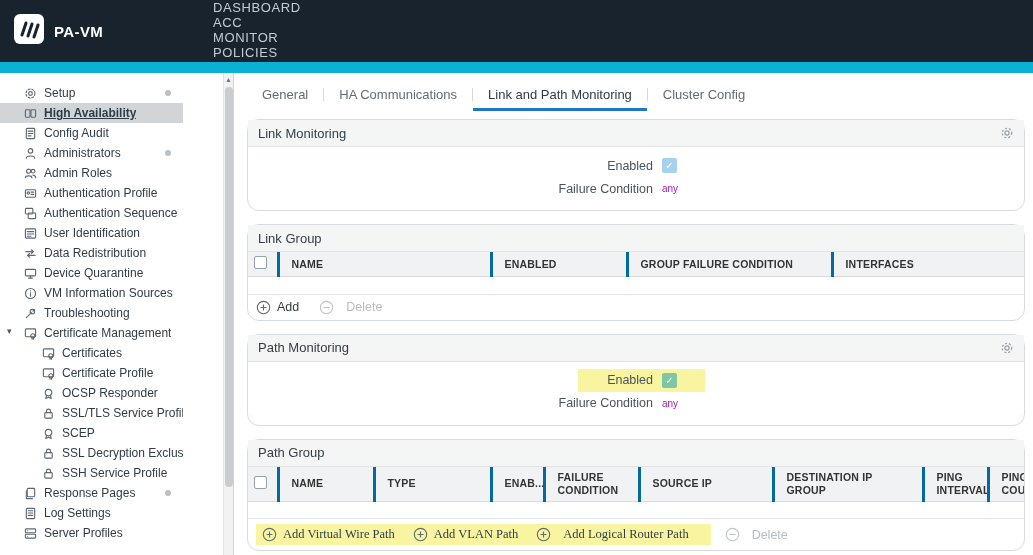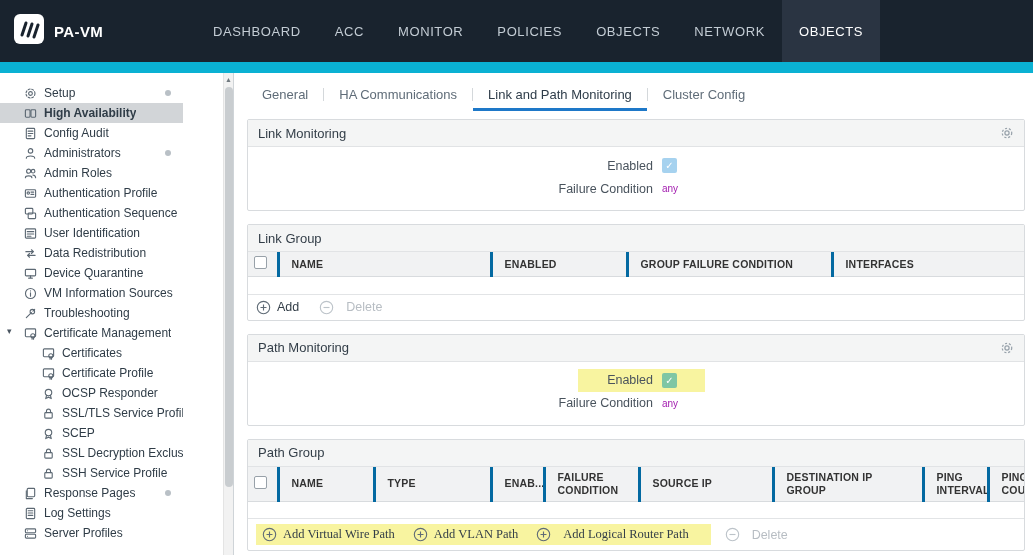--- a/index.html
+++ b/index.html
@@ -3,50 +3,50 @@
 <meta charset="utf-8">
 <style>
   * { box-sizing: border-box; margin: 0; padding: 0; }
   body { font-family: "Liberation Sans", sans-serif; background: #fff; }
   .page { width: 1033px; height: 555px; display: flex; flex-direction: column; overflow: hidden; background: #fff; }
 
   
   .topbar { height: 62px; background: #19232e; display: flex; align-items: stretch; flex-shrink: 0; }
   .brand { width: 196px; display: flex; align-items: center; padding-left: 14px; flex-shrink: 0; }
   .brand-text { color: #fff; font-size: 15px; font-weight: 700; letter-spacing: .4px; margin-left: 10px; }
-  .nav { display: flex; align-items: stretch; }
+  .nav { display: flex; align-items: stretch; flex-direction: column; }
   .nav-item { display: flex; align-items: center; padding: 0 17px; color: #c3ccd4; font-size: 13px; letter-spacing: .6px; cursor: pointer; }
   .nav-item.active { background: #2a3442; color: #fff; }
   .teal-bar { height: 11px; background: #0ab1d3; flex-shrink: 0; }
 
   
   .content { flex: 1; display: flex; min-height: 0; }
 
   
   .sidebar { width: 234px; position: relative; border-right: 1px solid #cfd4d8; padding-top: 10px; overflow: hidden; background: #fff; flex-shrink: 0; }
   .side-items { width: 183px; overflow: hidden; }
   .side-item { height: 20px; display: flex; align-items: center; padding-left: 24px; position: relative; font-size: 12px; color: #2f3c47; cursor: pointer; white-space: nowrap; overflow: hidden; }
   .side-item.child { padding-left: 42px; }
-  .side-item.selected { background: #d2d5d8; font-weight: 700; }
+  .side-item.selected { background: #d2d5d8; font-weight: 700; text-decoration: underline; }
   .side-item .icon { width: 14px; height: 13px; margin-right: 6px; flex-shrink: 0; display: inline-flex; align-items: center; }
   .side-item .lbl { overflow: hidden; }
   .side-item .dot { width: 6px; height: 6px; border-radius: 50%; background: #b9c0c6; margin-left: auto; margin-right: 12px; flex-shrink: 0; }
   .side-item .chev { position: absolute; left: 7px; top: 3px; font-size: 9px; color: #4a5560; }
   .scrollbar { position: absolute; top: 0; right: 0; bottom: 0; width: 10px; background: #f2f2f2; border-left: 1px solid #e4e4e4; }
   .scroll-arrow { height: 13px; display: flex; align-items: center; justify-content: center; font-size: 7px; color: #70797f; cursor: pointer; }
   .scroll-thumb { position: absolute; top: 14px; left: 1px; width: 8px; height: 400px; background: #c9cdd0; border-radius: 4px; cursor: pointer; }
 
   
   .main { flex: 1; background: #fff; padding: 8px 8px 0 13px; overflow: hidden; }
   .tabs { display: flex; align-items: stretch; height: 30px; margin-bottom: 8px; }
   .tab { display: flex; align-items: center; padding: 0 15px; font-size: 13px; color: #5f6c78; cursor: pointer; border-bottom: 3px solid transparent; }
   .tab.active { color: #2e3c49; border-bottom-color: #1e78c8; }
   .tab-sep { width: 1px; background: #d4d8db; margin: 7px 0 10px; }
 
-  .panel { border: 1px solid #d8dbde; border-radius: 2px; margin-bottom: 13px; background: #fff; }
+  .panel { border: 1px solid #d8dbde; border-radius: 12px; margin-bottom: 13px; background: #fff; }
   .panel-header { height: 27px; background: #f4f5f5; border-bottom: 1px solid #e1e3e5; display: flex; align-items: center; justify-content: space-between; padding: 0 10px; font-size: 13px; color: #333e48; }
   .panel-body { padding: 7px 0 10px; }
 
   .form-row { display: flex; align-items: center; min-height: 23px; }
   .form-label { width: 405px; text-align: right; font-size: 12.5px; color: #49535d; margin-right: 9px; flex-shrink: 0; }
   .form-value { font-size: 10px; color: #a21caf; }
   .checkbox { width: 15px; height: 15px; border-radius: 2px; display: inline-flex; align-items: center; justify-content: center; font-size: 10px; color: #fff; cursor: pointer; flex-shrink: 0; }
   .checkbox.blue { background: #a6d2ef; }
   .checkbox.green { background: #7fc6a4; }
   .hl-spacer { width: 330px; flex-shrink: 0; }

